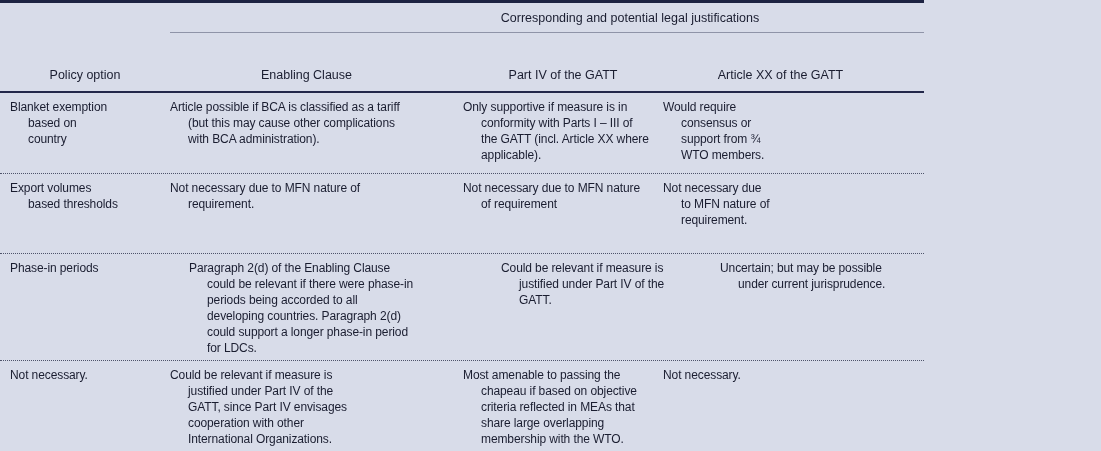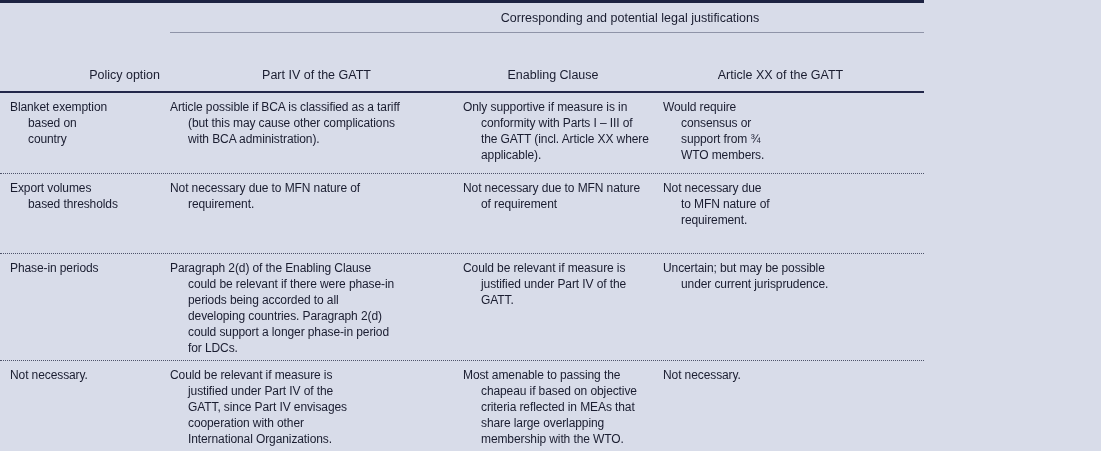--- a/index.html
+++ b/index.html
@@ -29,28 +29,28 @@
   .header-row{
     min-height:50px;
     align-items:end;
     padding-bottom:8px;
     border-bottom:2px solid #23284a;
   }
   .hc{
     font-size:12.5px;line-height:16px;
     text-align:center;white-space:pre;
   }
-  .hc0{text-align:right;padding-left:10px;}
+  .hc0{text-align:center;padding-left:10px;}
   .hc2{padding-left:20px;}
   .hc3{padding-left:55px;}
   .hc4{padding-left:90px;}
   .row{border-bottom:1px dotted #4e536a;}
   .row1{min-height:80px;}
   .row2{min-height:79px;}
-  .row3{min-height:104px;}
+  .row3{min-height:104px;gap:19px;}
   .row4{min-height:90px;border-bottom:none;}
   .cell{
     font-size:12px;line-height:16px;
     letter-spacing:-0.1px;
     white-space:pre;
     padding:6px 2px 4px 28px;
     text-indent:-18px;
     overflow:visible;
   }
 </style>
@@ -59,22 +59,22 @@
 
 <div class="page">
   <div class="top-rule"></div>
 
   <div class="spanner-wrap">
     <div class="spanner">Corresponding and potential legal justifications</div>
   </div>
 
   <div class="grid header-row">
     <div class="hc hc0">Policy option</div>
+    <div class="hc hc1">Enabling Clause</div>
     <div class="hc hc2">Part IV of the GATT</div>
-    <div class="hc hc1">Enabling Clause</div>
     <div class="hc hc3">Article XX of the GATT</div>
     <div class="hc hc4">WTO Agreement
 Article IX Waiver</div>
   </div>
 
   <div class="grid row row1">
     <div class="cell">Blanket exemption
 based on
 country</div>
     <div class="cell">Article possible if BCA is classified as a tariff

